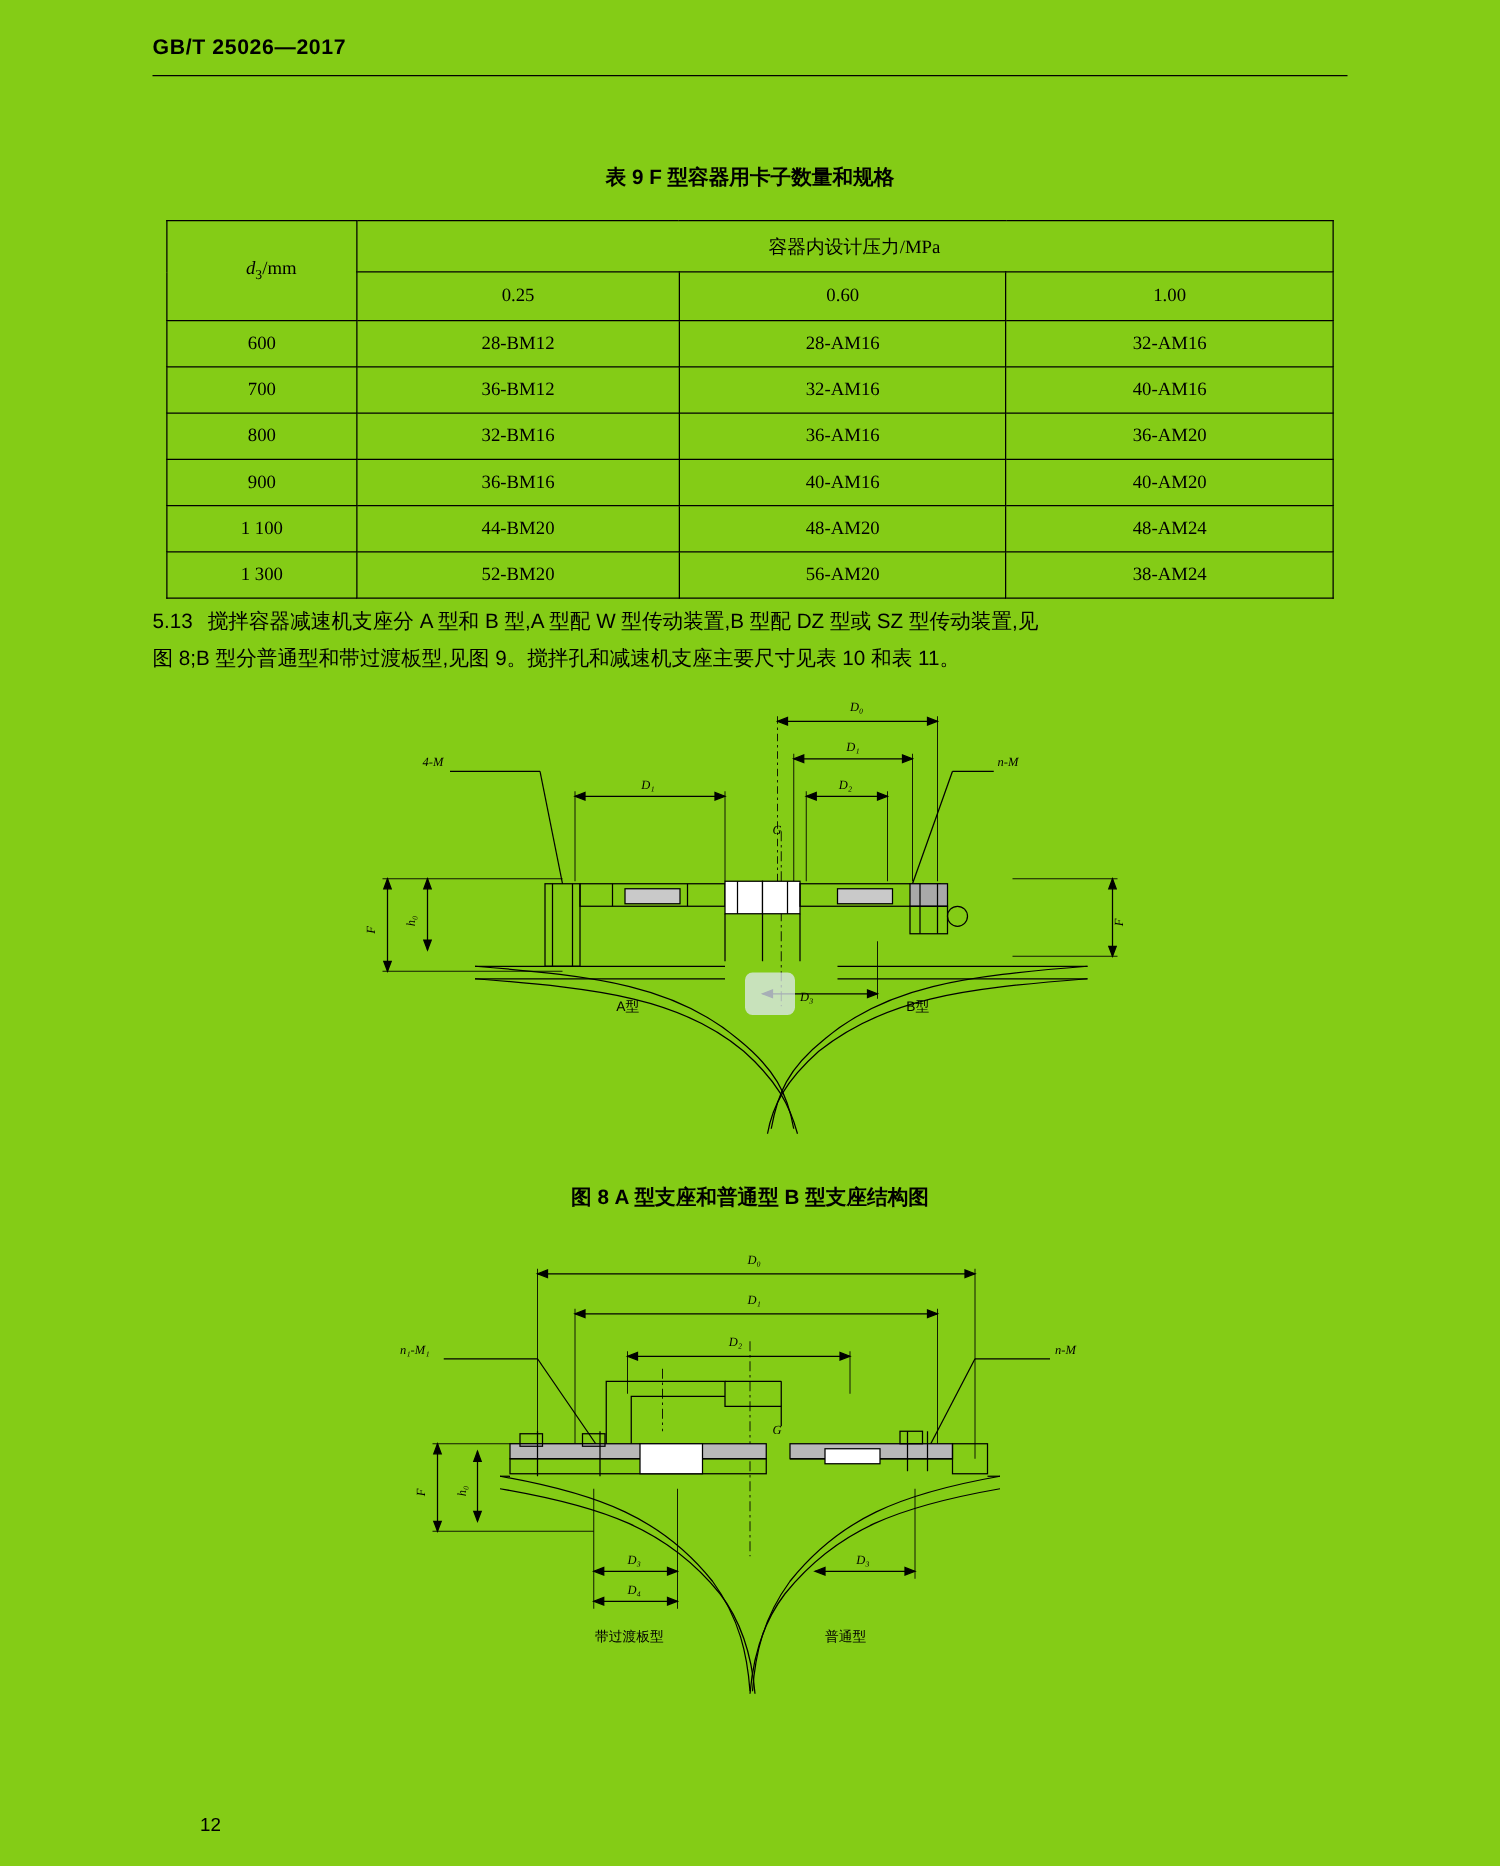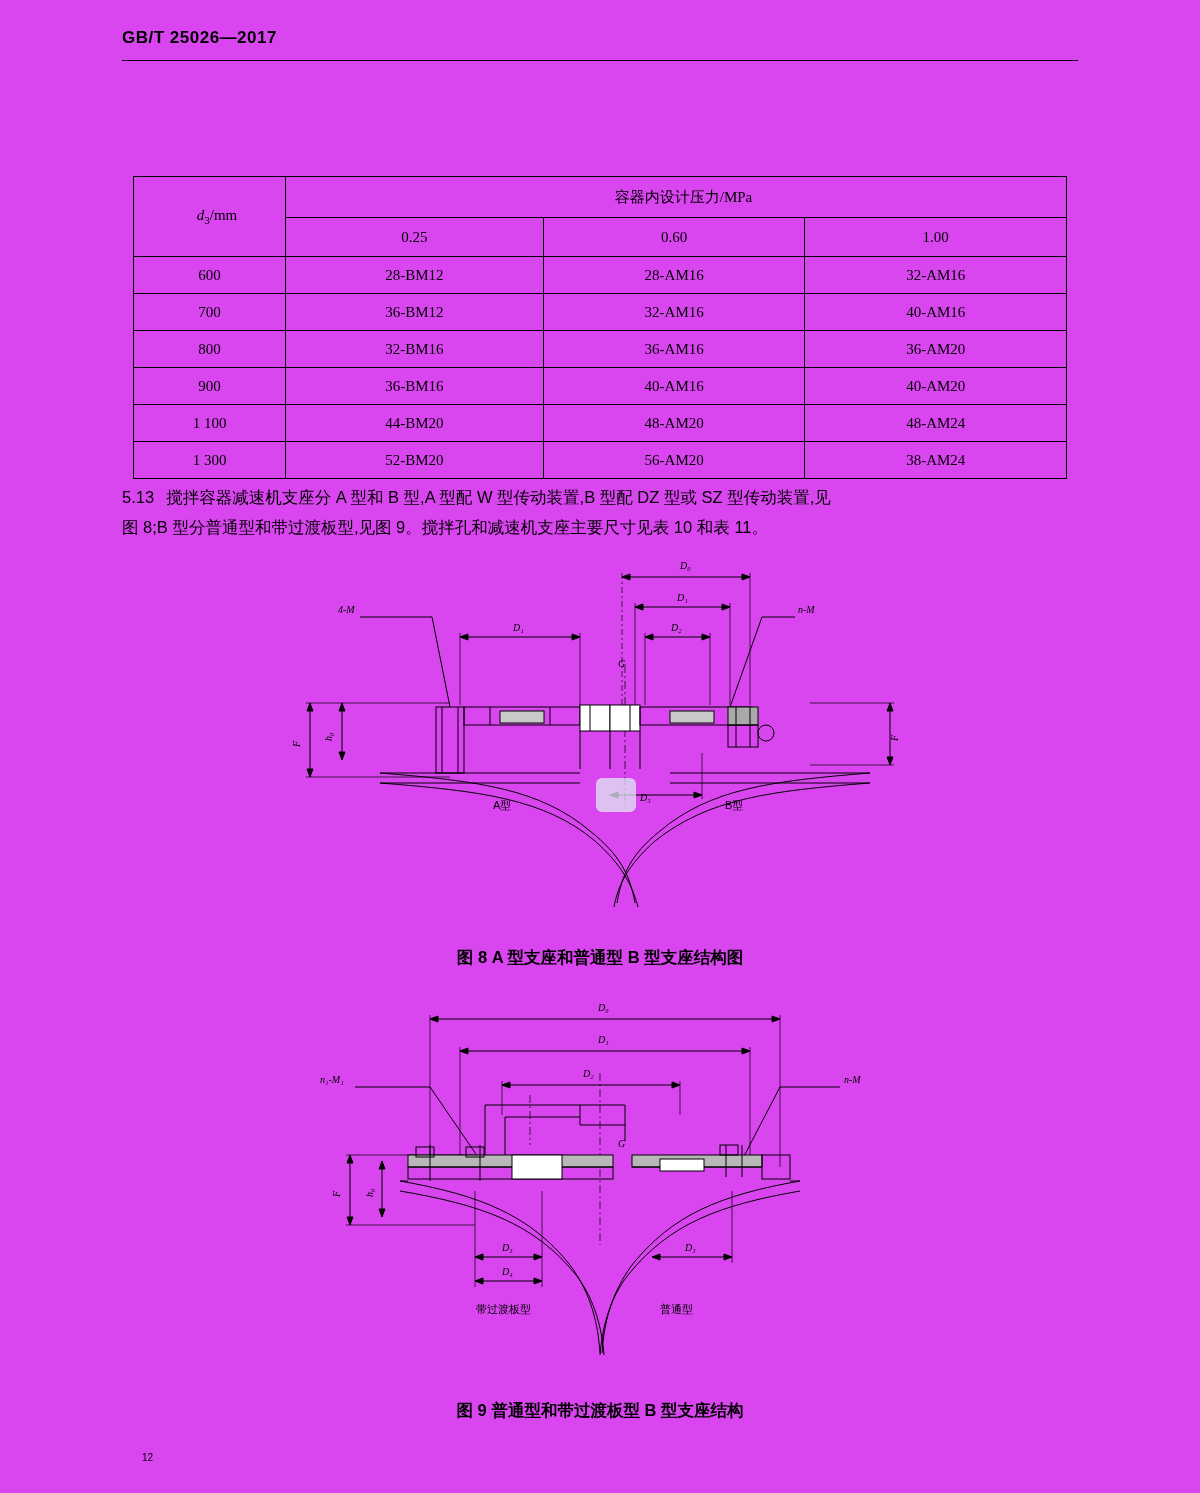--- a/index.html
+++ b/index.html
@@ -9,21 +9,21 @@
   }
   body {
     font-family: "Liberation Serif", serif;
     color: #000;
   }
   .page {
     position: relative;
     width: 1200px;
     height: 1493px;
     margin: 0 auto;
-    background: #d946ef;
+    background: #84cc16;
     overflow: hidden;
   }
   .header {
     position: absolute;
     top: 28px;
     left: 122px;
     font-family: "Liberation Sans", sans-serif;
     font-weight: bold;
     font-size: 17px;
     letter-spacing: 0.5px;
@@ -95,24 +95,24 @@
     width: 1200px;
     text-align: center;
     font-family: "Liberation Sans", sans-serif;
     font-weight: bold;
     font-size: 16.5px;
   }
   .fig8cap { top: 947px; }
   .fig9cap { top: 1400px; }
   .pagenum {
     position: absolute;
-    left: 142px;
+    left: 160px;
     top: 1452px;
     font-family: "Liberation Sans", sans-serif;
-    font-size: 10px;
+    font-size: 15px;
   }
   .figwrap { position: absolute; }
   .fig8 { left: 250px; top: 555px; }
   .fig9 { left: 280px; top: 995px; }
   svg text {
     font-family: "Liberation Serif", serif;
     fill: #000;
   }
   svg .lbl { font-size: 10px; font-style: italic; }
   svg .lblcn { font-size: 11px; font-style: normal; font-family: "Liberation Sans", sans-serif; }
@@ -134,20 +134,21 @@
 </style>
 </head>
 <body>
 
 <div class="page">
 
   <div class="header">GB/T 25026—2017</div>
   <div class="hrule"></div>
 
 
+  <div class="tabcaption">表 9   F 型容器用卡子数量和规格</div>
 
   <table class="clamp">
     <tbody>
         <tr class="head1">
       <th class="col-d3" rowspan="2">
         <span style="font-style:italic;">d</span><span class="sub">3</span>/mm
       </th>
       <th colspan="3">容器内设计压力/MPa</th>
     </tr>
     <tr class="head2">
@@ -404,17 +405,16 @@
         <text class="lbl" x="93" y="202" transform="rotate(-90 93 202)">h₀</text>
         <text class="lbl" x="222" y="256">D₃</text>
         <text class="lbl" x="222" y="280">D₄</text>
         <text class="lbl" x="405" y="256">D₃</text>
         <text class="lblcn" x="196" y="318">带过渡板型</text>
         <text class="lblcn" x="380" y="318">普通型</text>
       </g>
     </svg>
   </div>
 
-  <div class="figcaption fig9cap">图 9   普通型和带过渡板型 B 型支座结构</div>
 
   <div class="pagenum">12</div>
 
 </div>
 
 </body></html>

